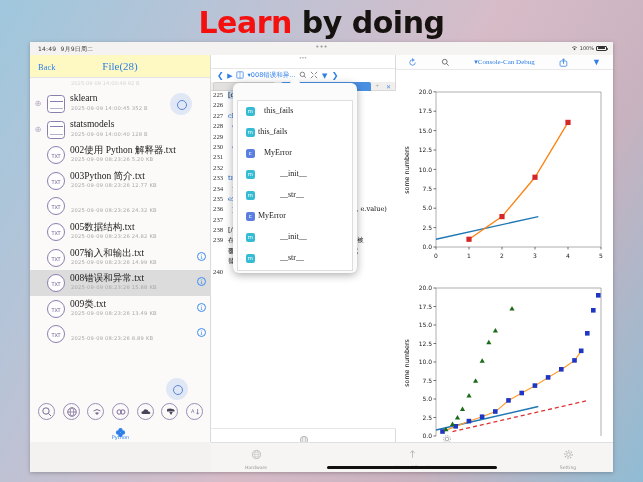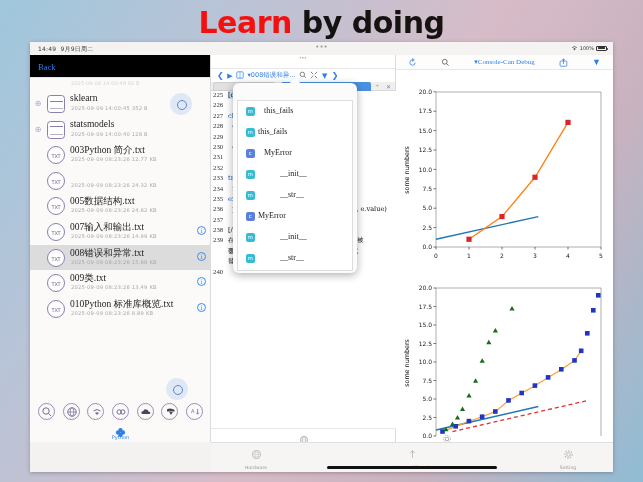--- a/index.html
+++ b/index.html
@@ -35,21 +35,21 @@
   .batt::after{content:"";position:absolute;left:.6px;top:.6px;bottom:.6px;right:1.5px;background:#333;border-radius:.5px;}
   .batt::before{content:"";position:absolute;right:-2px;top:1.4px;width:1.2px;height:2px;background:#333;border-radius:0 1px 1px 0;}
 
   
   .col { position:absolute; top:13px; bottom:30px; background:#fbfaf9; }
   #col-files { left:0; width:181px; border-right:1px solid #dadada; }
   #col-code  { left:181px; width:185px; border-right:1px solid #dadada; background:#ffffff;}
   #col-plots { left:366px; width:217px; background:#fdfdfd;}
 
   
-  #files-nav { height:23px; position:relative; border-bottom:.5px solid #e4e4e4; background:#000000;}
+  #files-nav { height:23px; position:relative; border-bottom:.5px solid #e4e4e4; background:#fef9c3;}
   #files-nav .back { position:absolute; left:8px; top:7px; color:#2f7fe8; font-size:8.5px; }
   #files-nav .title { position:absolute; left:0; right:0; top:5px; text-align:center; color:#2f7fe8; font-size:11px; }
   #file-list { position:absolute; top:36px; left:0; width:181px; bottom:44px; overflow:hidden; }
   .fl-partial { height:7px; overflow:hidden; opacity:.45; }
   .file-row { height:25.6px; position:relative; padding-left:7px; }
   .file-row.sel { background:#dcdcdc; }
   .file-row .expander { position:absolute; left:4px; top:9px; width:8px;height:8px; color:#b09fc0; font-size:8px; line-height:8px; text-align:center;}
   .ico { position:absolute; left:17px; top:4px; width:18px; height:18px; }
   .ico.folder { border:1.1px solid #8c7fae; border-radius:3.5px; background:#fff; }
   .ico.folder::before{content:"";position:absolute;left:1.5px;right:1.5px;top:4.5px;height:1px;background:#8c7fae;}
@@ -147,38 +147,44 @@
           <path d="M1.6 3.4 Q5 0.6 8.4 3.4" stroke="#333" stroke-width="1" fill="none"></path>
         </svg>
       <span style="font-size:5px">100%</span>
       <span class="batt"></span>
     </span>
   </div>
 
   <div class="col" id="col-files">
     <div id="files-nav">
       <span class="back">Back</span>
+      <span class="title">File(28)</span>
     </div>
     <div class="fl-partial" style="position:absolute;top:25px;left:41px;font-size:5.2px;color:#a9a9a9;font-family:'DejaVu Sans',sans-serif;">2025-09-09  14:00:48    92 B</div>
 
     <div id="file-list">
         <div class="file-row">
           <span class="expander">⊕</span>
           <span class="ico folder"></span>
           <span class="file-name">sklearn</span>
           <span class="file-meta">2025-09-09   14:00:45    352 B</span>
         </div>
         <div class="file-row">
           <span class="expander">⊕</span>
           <span class="ico folder"></span>
           <span class="file-name">statsmodels</span>
           <span class="file-meta">2025-09-09   14:00:40    128 B</span>
         </div>
         <div class="file-row">
           <span class="ico txt">TXT</span>
+          <span class="file-name">002使用 Python 解释器.txt</span>
+          <span class="file-meta">2025-09-09   08:23:26    5.20 KB</span>
+        </div>
+        <div class="file-row">
+          <span class="ico txt">TXT</span>
           <span class="file-name">003Python 简介.txt</span>
           <span class="file-meta">2025-09-09   08:23:26    12.77 KB</span>
         </div>
         <div class="file-row">
           <span class="ico txt">TXT</span>
           <span class="file-meta">2025-09-09   08:23:26    24.32 KB</span>
         </div>
         <div class="file-row">
           <span class="ico txt">TXT</span>
           <span class="file-name">005数据结构.txt</span>
@@ -197,21 +203,20 @@
           <span class="file-info">i</span>
         </div>
         <div class="file-row">
           <span class="ico txt">TXT</span>
           <span class="file-name">009类.txt</span>
           <span class="file-meta">2025-09-09   08:23:26    13.49 KB</span>
           <span class="file-info">i</span>
         </div>
         <div class="file-row">
           <span class="ico txt">TXT</span>
-          <span class="file-name">010Python 标准库概览.txt</span>
           <span class="file-meta">2025-09-09   08:23:26    8.89 KB</span>
           <span class="file-info">i</span>
         </div>
       </div>
 
     <div class="blue-dot" style="left:140px;top:38px;"></div>
     <div class="blue-dot" style="left:136px;top:323px;"></div>
 
     <div id="files-tools">
       <span class="tool">

